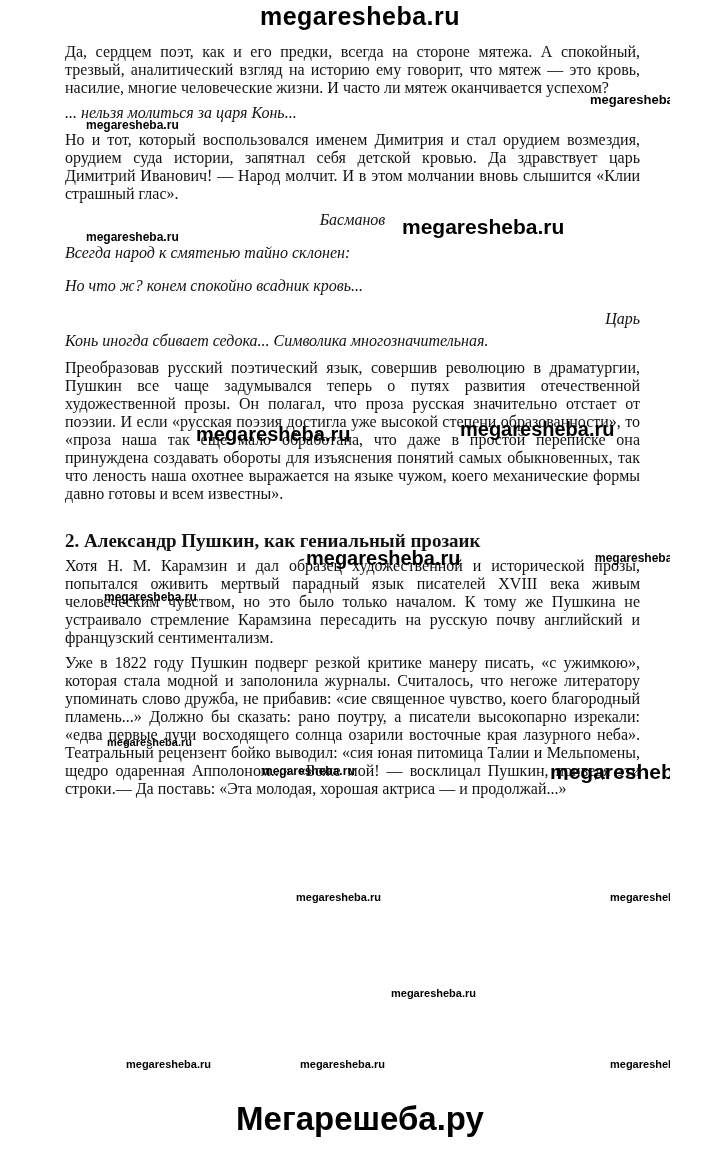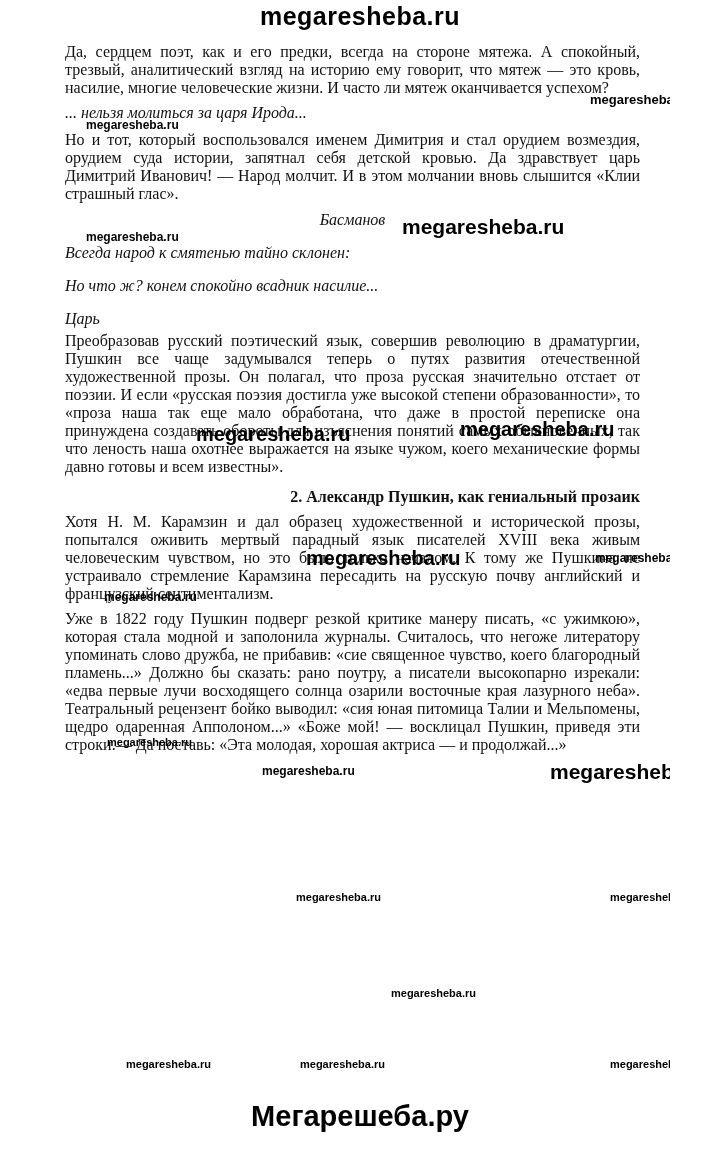--- a/index.html
+++ b/index.html
@@ -24,33 +24,33 @@
     letter-spacing: 0.5px;
   }
   .body-text {
     padding: 12px 30px 0 15px;
     font-size: 16px;
     line-height: 18px;
   }
   .para { margin: 0 0 7px 0; text-align: justify; }
   .quote { font-style: italic; margin: 2px 0 9px 0; text-align: left; }
   .verse { font-style: italic; margin: 0 0 15px 0; text-align: left; }
-  .verse-tight { font-style: italic; margin: 12px 0 4px 0; text-align: left; }
+  .verse-tight { font-style: italic; margin: 12px 0 4px 0; text-align: right; }
   .mt8 { margin-top: 8px; text-align: center; }
   .mt12 { margin-top: 12px; }
-  .heading { font-weight: bold; margin: 12px 0 7px 0; font-size: 16px; text-align: right; }
+  .heading { font-weight: bold; margin: 29px 0 7px 0; font-size: 19px; text-align: left; }
   .footer-brand {
     position: absolute;
     left: 0;
     right: 0;
     top: 1100px;
     text-align: center;
     font-family: "Liberation Sans", sans-serif;
     font-weight: bold;
-    font-size: 29px;
+    font-size: 33px;
     color: #000000;
   }
   .wm-layer { position: absolute; left: 0; top: 0; width: 100%; height: 100%; pointer-events: none; }
   .wm {
     position: absolute;
     font-family: "Liberation Sans", sans-serif;
     font-weight: bold;
     color: #000000;
     white-space: nowrap;
     line-height: 1;
@@ -58,26 +58,27 @@
 </style>
 </head>
 <body>
 
 <div class="page">
 
   <div class="top-watermark">megaresheba.ru</div>
 
   <div class="body-text">
     <p class="para">Да, сердцем поэт, как и его предки, всегда на стороне мятежа. А спокойный, трезвый, аналитический взгляд на историю ему говорит, что мятеж — это кровь, насилие, многие человеческие жизни. И часто ли мятеж оканчивается успехом?</p>
-    <p class="quote">... нельзя молиться за царя Ирода...</p>
+    <p class="quote">... нельзя молиться за царя Конь...</p>
     <p class="para">Но и тот, который воспользовался именем Димитрия и стал орудием возмездия, орудием суда истории, запятнал себя детской кровью. Да здравствует царь Димитрий Иванович! — Народ молчит. И в этом молчании вновь слышится «Клии страшный глас».</p>
     <p class="verse mt8">Басманов</p>
     <p class="verse">Всегда народ к смятенью тайно склонен:</p>
-    <p class="verse">Но что ж? конем спокойно всадник насилие...</p>
+    <p class="verse">Но что ж? конем спокойно всадник кровь...</p>
     <p class="verse-tight">Царь</p>
+    <p class="quote">Конь иногда сбивает седока... Символика многозначительная.</p>
     <p class="para">Преобразовав русский поэтический язык, совершив революцию в драматургии, Пушкин все чаще задумывался теперь о путях развития отечественной художественной прозы. Он полагал, что проза русская значительно отстает от поэзии. И если «русская поэзия достигла уже высокой степени образованности», то «проза наша так еще мало обработана, что даже в простой переписке она принуждена создавать обороты для изъяснения понятий самых обыкновенных, так что леность наша охотнее выражается на языке чужом, коего механические формы давно готовы и всем известны».</p>
     <p class="heading">2. Александр Пушкин, как гениальный прозаик</p>
     <p class="para">Хотя Н. М. Карамзин и дал образец художественной и исторической прозы, попытался оживить мертвый парадный язык писателей XVIII века живым человеческим чувством, но это было только началом. К тому же Пушкина не устраивало стремление Карамзина пересадить на русскую почву английский и французский сентиментализм.</p>
     <p class="para">Уже в 1822 году Пушкин подверг резкой критике манеру писать, «с ужимкою», которая стала модной и заполонила журналы. Считалось, что негоже литератору упоминать слово дружба, не прибавив: «сие священное чувство, коего благородный пламень...» Должно бы сказать: рано поутру, а писатели высокопарно изрекали: «едва первые лучи восходящего солнца озарили восточные края лазурного неба». Театральный рецензент бойко выводил: «сия юная питомица Талии и Мельпомены, щедро одаренная Апполоном...» «Боже мой! — восклицал Пушкин, приведя эти строки.— Да поставь: «Эта молодая, хорошая актриса — и продолжай...»</p>
   </div>
 
   <div class="footer-brand">Мегарешеба.ру</div>
 
   <div class="wm-layer">
       <span class="wm" style="left: 540px; top: 93px; font-size: 13px;">megaresheba.ru</span>

